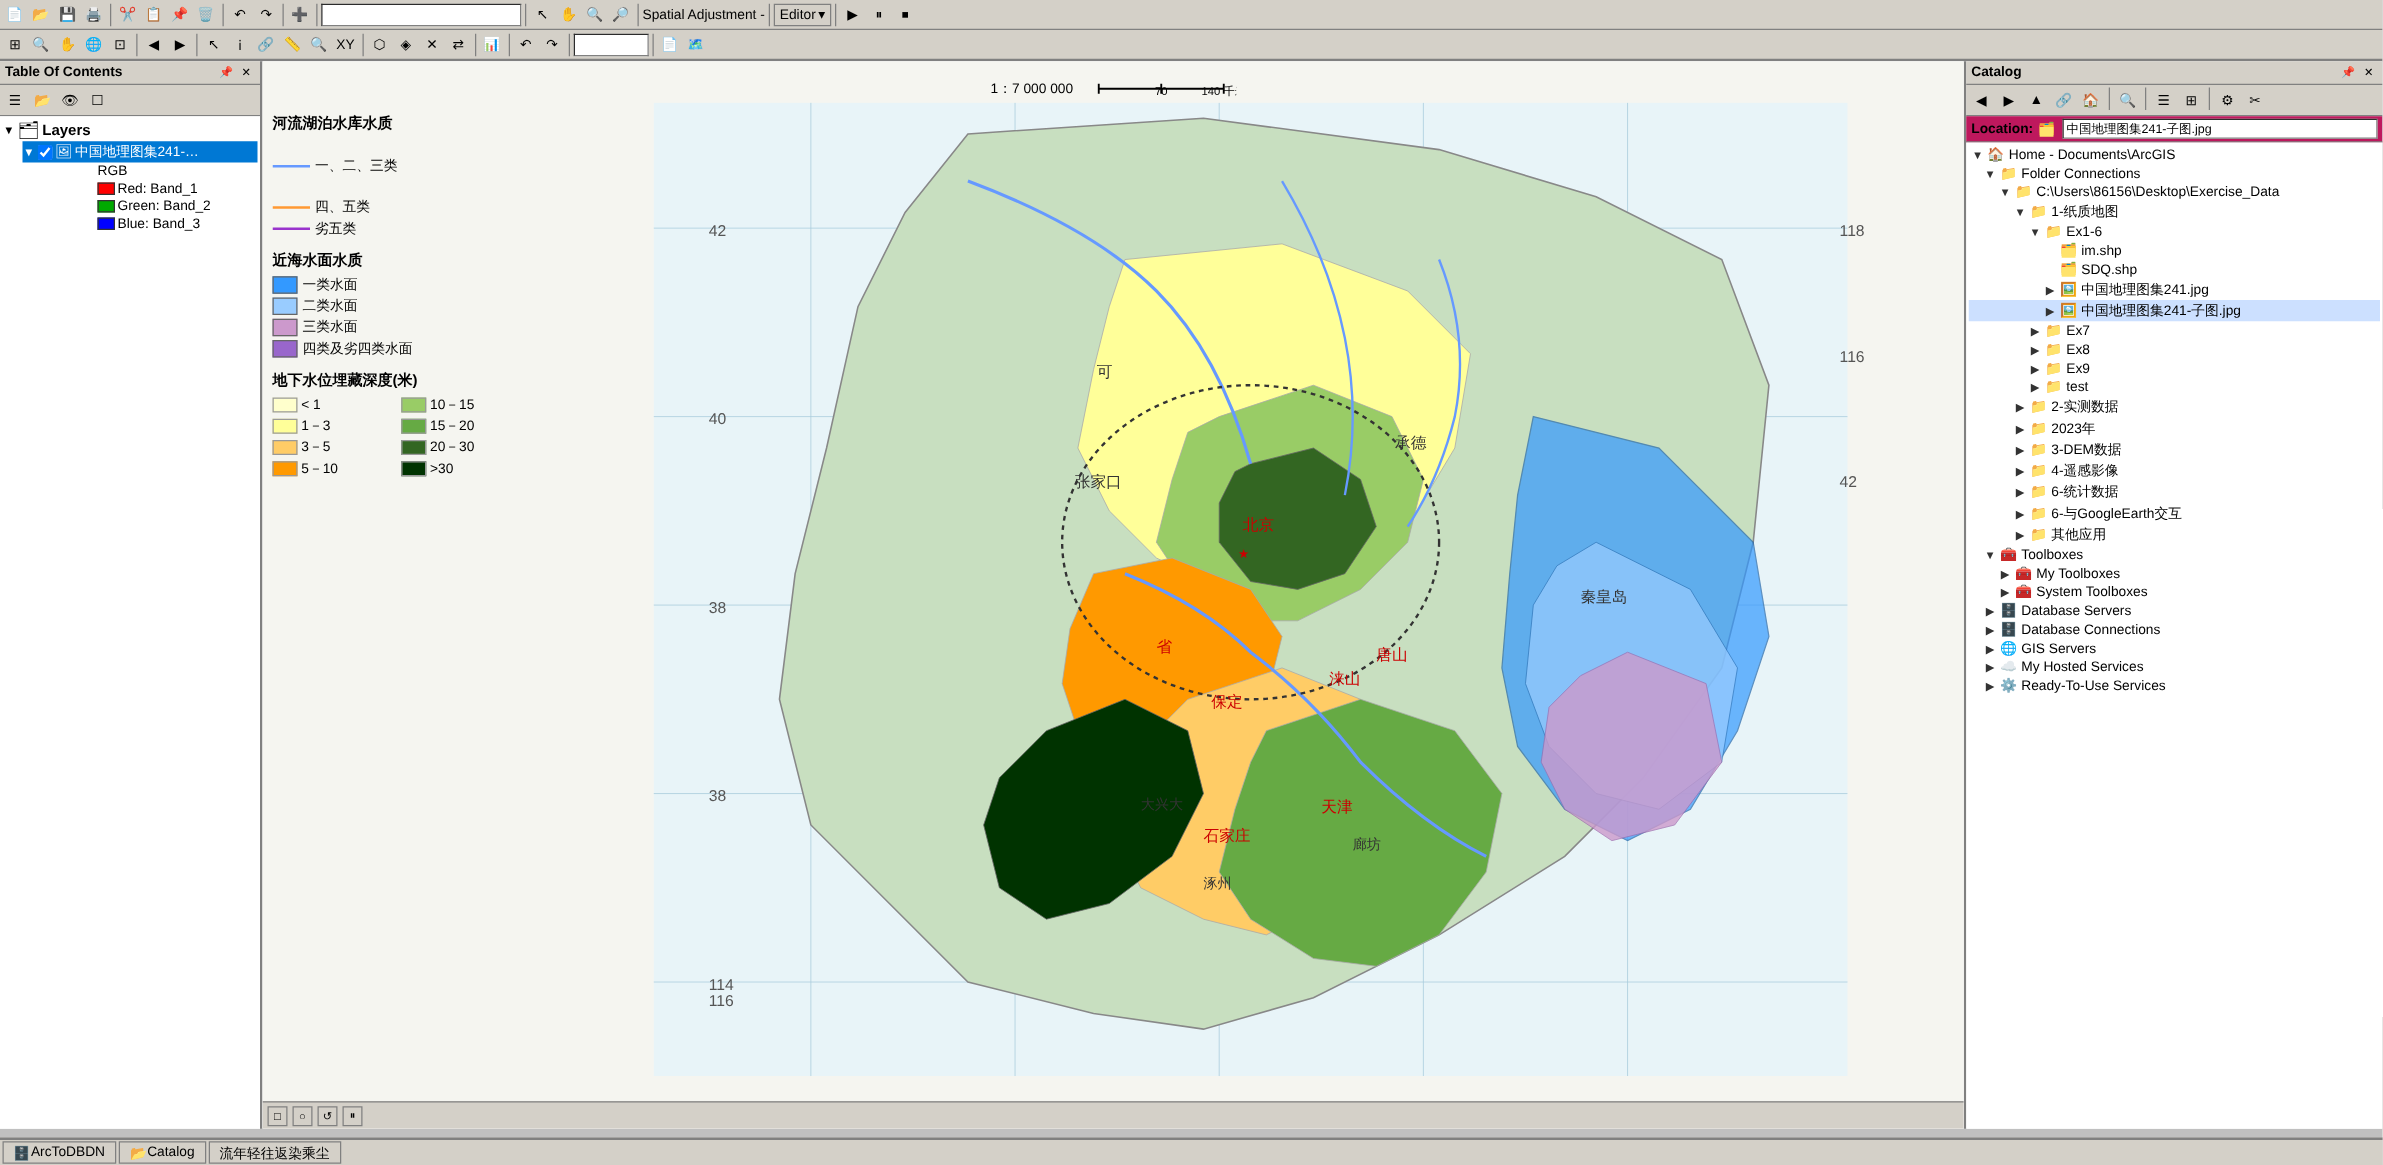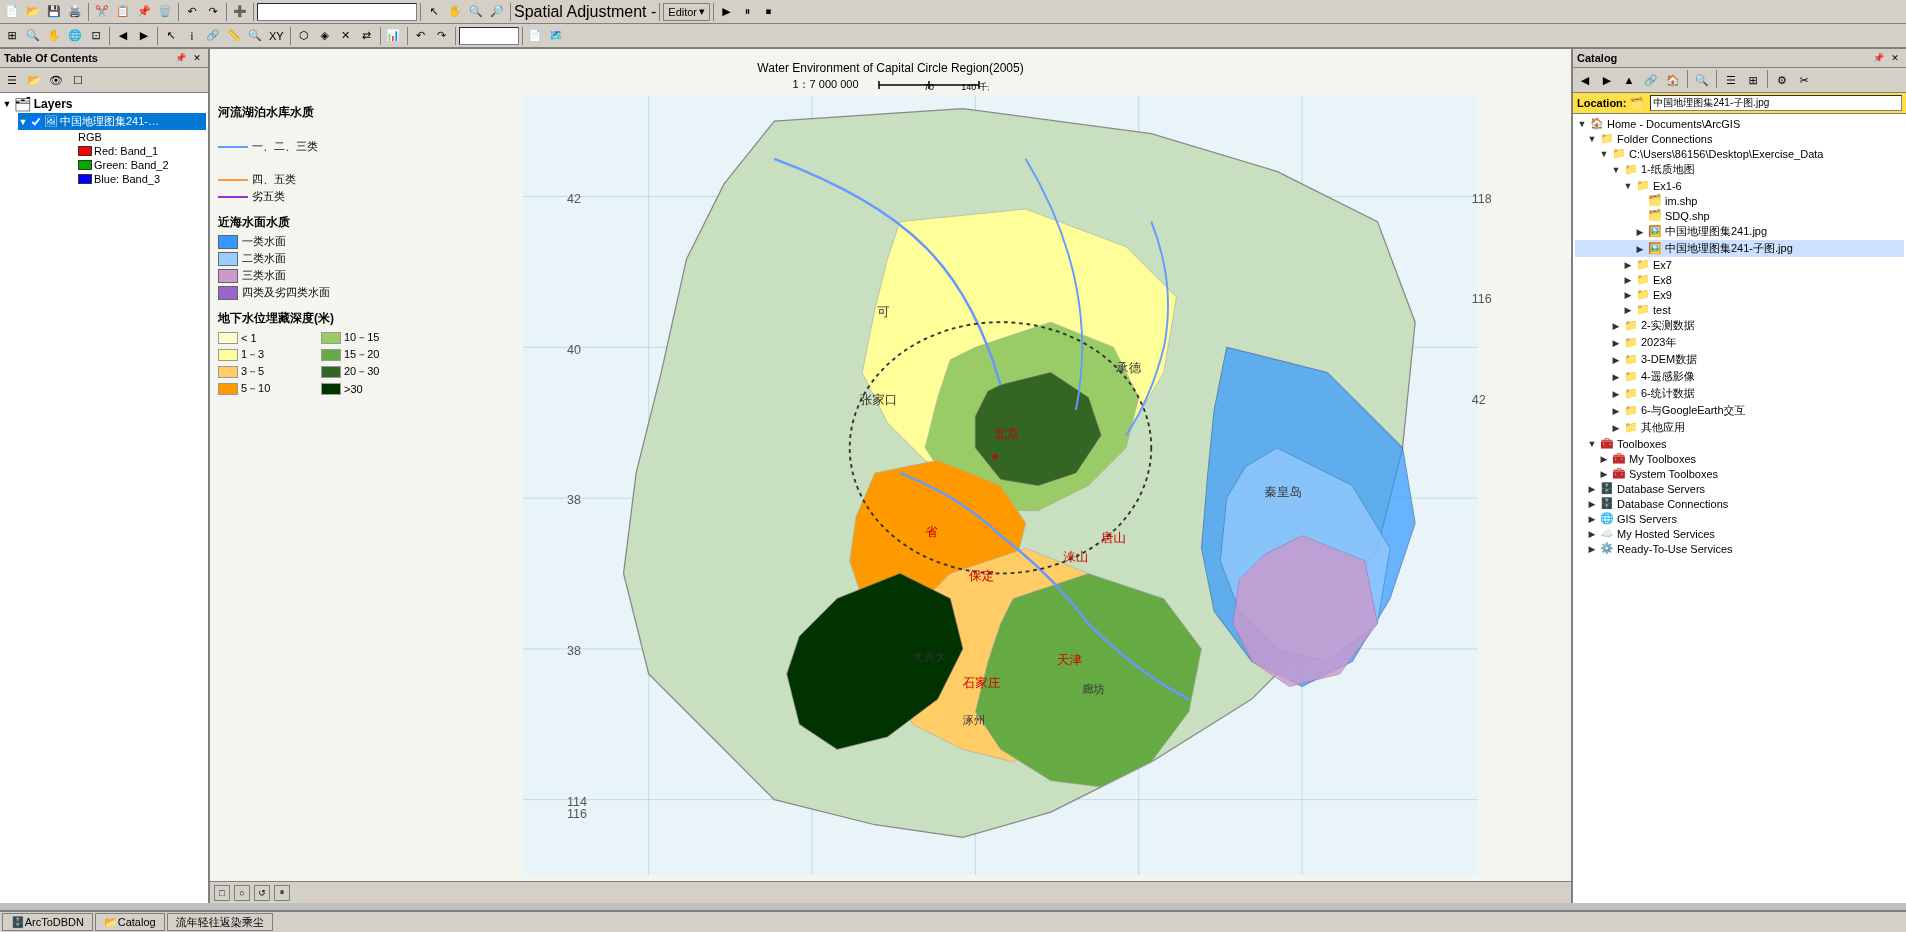--- a/index.html
+++ b/index.html
@@ -178,21 +178,21 @@
       padding: 2px;
       display: flex;
       gap: 2px;
       flex-wrap: wrap;
     }
     .catalog-location {
       display: flex;
       align-items: center;
       gap: 4px;
       padding: 2px 4px;
-      background: #fde047;
+      background: #be185d;
       border-bottom: 1px solid #808080;
       font-size: 11px;
     }
     .location-input {
       flex: 1;
       height: 16px;
       border: 1px inset #808080;
       background: white;
       padding: 0 2px;
       font-size: 10px;
@@ -281,21 +281,21 @@
     <div class="toolbar-separator"></div>
     <button class="toolbar-btn">➕</button>
     <div class="toolbar-separator"></div>
     <input class="toolbar-input" style="width: 160px;" type="text">
     <div class="toolbar-separator"></div>
     <button class="toolbar-btn">↖</button>
     <button class="toolbar-btn">✋</button>
     <button class="toolbar-btn">🔍</button>
     <button class="toolbar-btn">🔎</button>
     <div class="toolbar-separator"></div>
-    <span style="font-size:16px;">Spatial Adjustment -</span>
+    <span style="font-size:11px;">Spatial Adjustment -</span>
     <div class="toolbar-separator"></div>
     <button class="dropdown-btn">
       <span>Editor</span>▾
     </button>
     <div class="toolbar-separator"></div>
     <button class="toolbar-btn">▶</button>
     <button class="toolbar-btn">⏸</button>
     <button class="toolbar-btn">⏹</button>
   </div>
 
@@ -381,21 +381,20 @@
         <span class="color-box" style="background:#0000ff;"></span>
         <span>Blue:  Band_3</span>
       </div>
     </div>
   </div>
 
   <div class="map-area">
     <div class="map-content">
 
       <div style="text-align:center; padding:12px 0 4px 0;">
-        <div class="map-sub-title" style="font-size:12px;">Water Environment of Capital Circle Region(2005)</div>
         <div style="display:flex;align-items:center;justify-content:center;gap:10px;font-size:11px;margin-top:2px;">
           <span>1：7 000 000</span>
           <svg width="120" height="14">
             <line x1="10" y1="7" x2="110" y2="7" stroke="black" stroke-width="1.5"></line>
             <line x1="10" y1="3" x2="10" y2="11" stroke="black" stroke-width="1.5"></line>
             <line x1="60" y1="3" x2="60" y2="11" stroke="black" stroke-width="1.5"></line>
             <line x1="110" y1="3" x2="110" y2="11" stroke="black" stroke-width="1.5"></line>
             <text x="60" y="12" text-anchor="middle" font-size="9">70</text>
             <text x="110" y="12" text-anchor="middle" font-size="9">140 千米</text>
           </svg>

